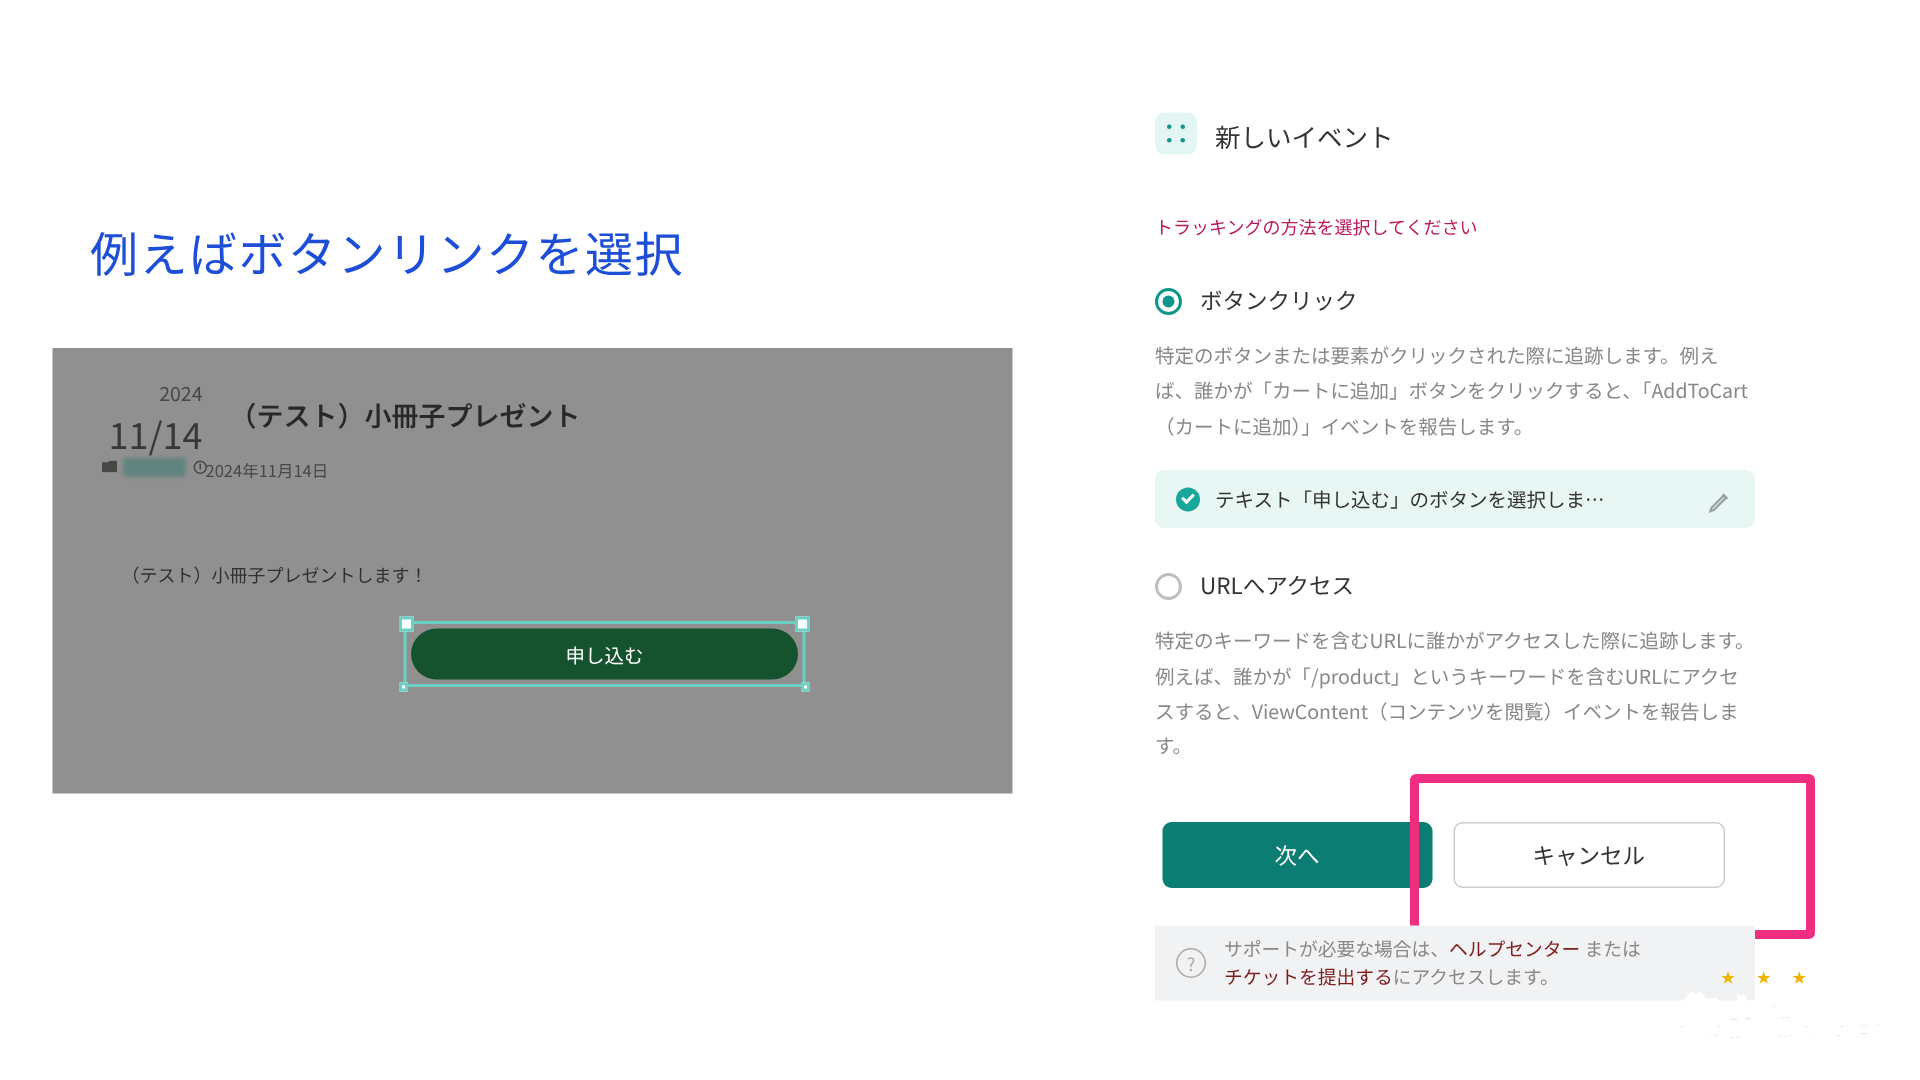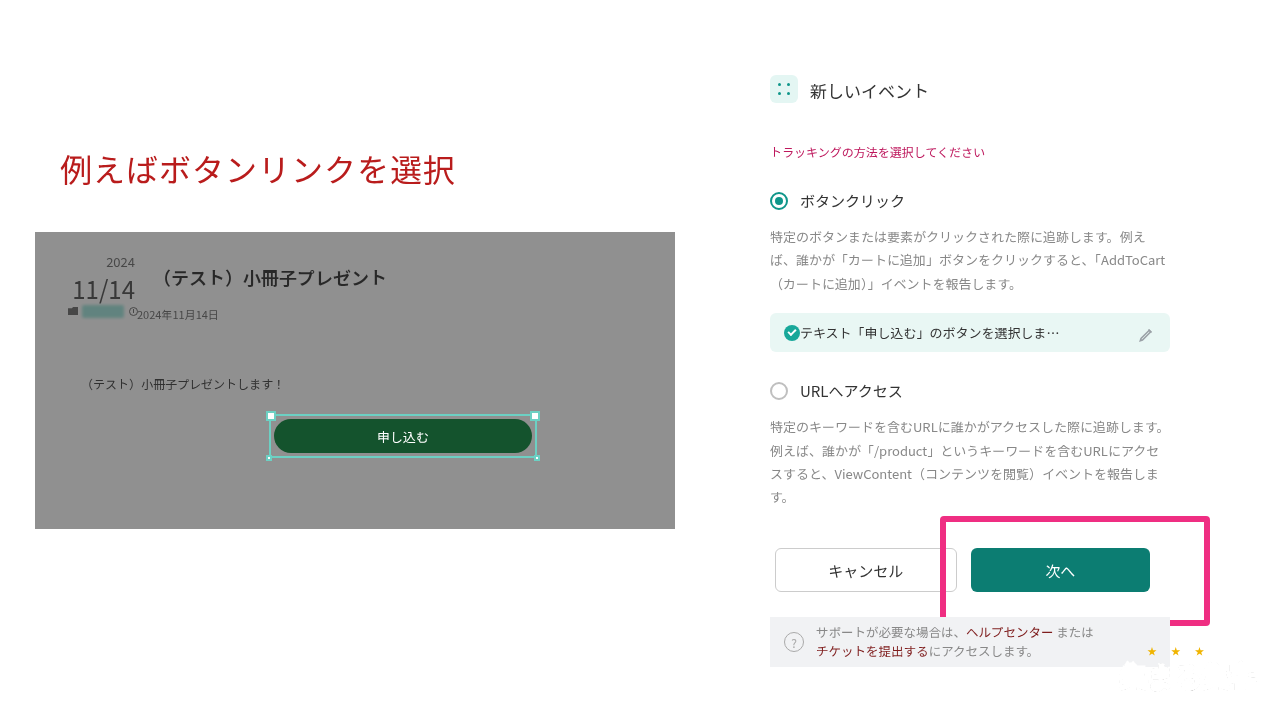--- a/index.html
+++ b/index.html
@@ -11,21 +11,21 @@
     left: 35px;
     top: 0;
     width: 640px;
   }
   .left-heading {
     position: absolute;
     left: 25px;
     top: 145px;
     font-size: 32px;
     font-weight: 400;
-    color: #b91c1c;
+    color: #1d4ed8;
     letter-spacing: 1px;
   }
 
   
   .preview-panel {
     position: absolute;
     left: 0;
     top: 232px;
     width: 640px;
     height: 297px;
@@ -218,20 +218,21 @@
     color: #888;
     margin-bottom: 18px;
   }
 
   .selected-chip {
     background: #e9f7f4;
     border-radius: 6px;
     padding: 10px 14px;
     display: flex;
     align-items: center;
+    gap: 10px;
     margin: 0 0 28px 0;
   }
   .chip-check {
     width: 16px; height: 16px;
     background: #18a89a;
     border-radius: 50%;
     position: relative;
     flex-shrink: 0;
   }
   .chip-check::after {
@@ -402,22 +403,22 @@
   </div>
 
   <div class="radio-row">
     <div class="radio"></div>
     <div class="radio-label">URLへアクセス</div>
   </div>
   <div class="option-desc">特定のキーワードを含むURLに誰かがアクセスした際に追跡します。例えば、誰かが「/product」というキーワードを含むURLにアクセスすると、ViewContent（コンテンツを閲覧）イベントを報告します。</div>
 </div>
 
 <div class="footer-row">
+  <div class="btn btn-next">次へ</div>
   <div class="btn btn-cancel">キャンセル</div>
-  <div class="btn btn-next">次へ</div>
 </div>
 <div class="next-highlight"></div>
 
 <div class="support-bar">
   <div class="qicon">?</div>
   <div class="support-text">
     <span>サポートが必要な場合は、</span><a href="#">ヘルプセンター</a><span> または </span><br>
     <a href="#">チケットを提出する</a><span>にアクセスします。</span>
   </div>
 </div>

